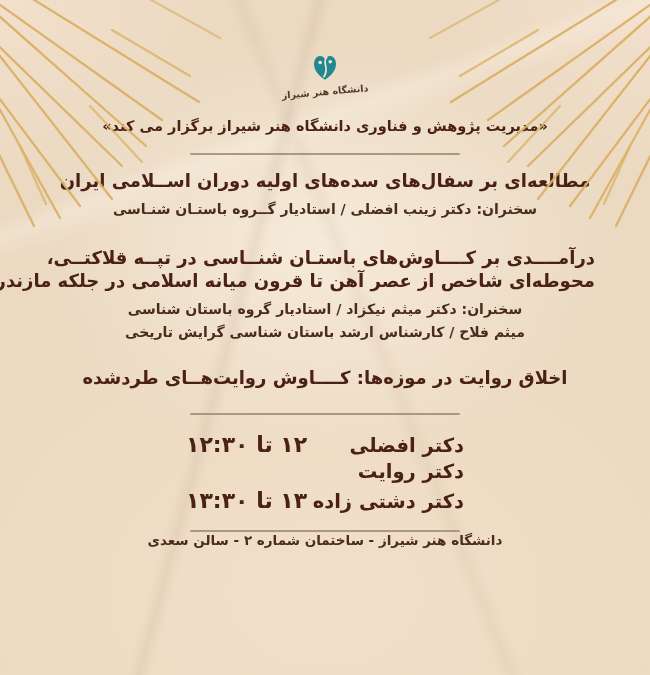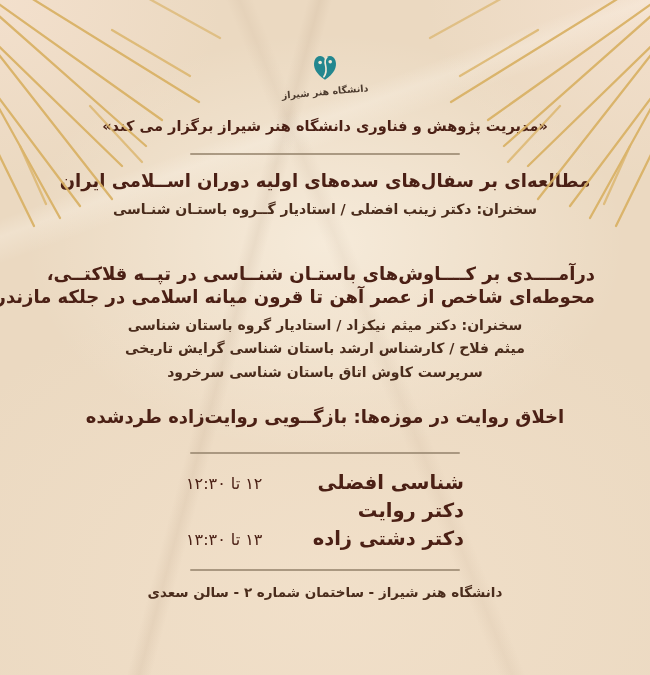--- a/index.html
+++ b/index.html
@@ -47,21 +47,21 @@
     margin:0 auto;
     background:var(--divider,#9e8c74);
     border-radius:1px;
     opacity:.85;
   }
   .divider.d1{margin-top:16px;}
   .divider.d2{margin-top:24px;}
   .divider.d3{margin-top:14px;}
   .talk{padding:0 55px;}
   .talk.t1{margin-top:14px;}
-  .talk.t2{margin-top:42px;}
+  .talk.t2{margin-top:26px;}
   .talk.t3{margin-top:22px;}
   .talk-title{
     font-size:18px;font-weight:bold;
     color:var(--ink,#4b2015);
     line-height:1.28;
     white-space:nowrap;
   }
   .talk-detail{
     margin-top:7px;
     font-size:14px;font-weight:bold;
@@ -75,26 +75,25 @@
   }
   .schedule-row{
     display:flex;justify-content:space-between;align-items:baseline;
     height:28px;
   }
   .schedule-name{
     font-size:19.5px;font-weight:bold;
     color:var(--ink,#4b2015);
   }
   .schedule-time{
-    font-size:16px;font-weight:normal;
+    font-size:22px;font-weight:bold;
     color:var(--ink,#4b2015);
     letter-spacing:.5px;
   }
   .footer-line{
-    margin-top:13px;
     font-size:13.5px;font-weight:bold;
     color:var(--body-ink,#4a2c1c);
   }
 </style>
 </head>
 <body>
 
 <div class="poster">
 
   <svg width="0" height="0" style="position:absolute" aria-hidden="true">
@@ -143,33 +142,32 @@
       <div>سخنران: دکتر زینب افضلی / استادیار گــروه باستـان شنـاسی</div>
     </div>
   </section>
 
   <section class="talk t2">
     <div class="talk-title">درآمــــدی بر کــــاوش‌های باستـان شنــاسی در تپــه قلاکتــی،</div>
     <div class="talk-title">محوطه‌ای شاخص از عصر آهن تا قرون میانه اسلامی در جلکه مازندران</div>
     <div class="talk-detail">
       <div>سخنران: دکتر میثم نیکزاد / استادیار گروه باستان شناسی</div>
       <div>میثم فلاح / کارشناس ارشد باستان شناسی گرایش تاریخی</div>
-      <div>سرپرست کاوش اتاق باستان شناسی سرخرود</div>
     </div>
   </section>
 
   <section class="talk t3">
-    <div class="talk-title">اخلاق روایت در موزه‌ها: بازگــویی روایت‌زاده طردشده</div>
+    <div class="talk-title">اخلاق روایت در موزه‌ها: کــــاوش روایت‌هــای طردشده</div>
   </section>
 
   <div class="divider d2"></div>
 
   <div class="schedule">
     <div class="schedule-row">
-      <span class="schedule-name">شناسی افضلی</span>
+      <span class="schedule-name">دکتر افضلی</span>
       <span class="schedule-time">۱۲ تا ۱۲:۳۰</span>
     </div>
     <div class="schedule-row">
       <span class="schedule-name">دکتر روایت</span>
     </div>
     <div class="schedule-row">
       <span class="schedule-name">دکتر دشتی زاده</span>
       <span class="schedule-time">۱۳ تا ۱۳:۳۰</span>
     </div>
   </div>

